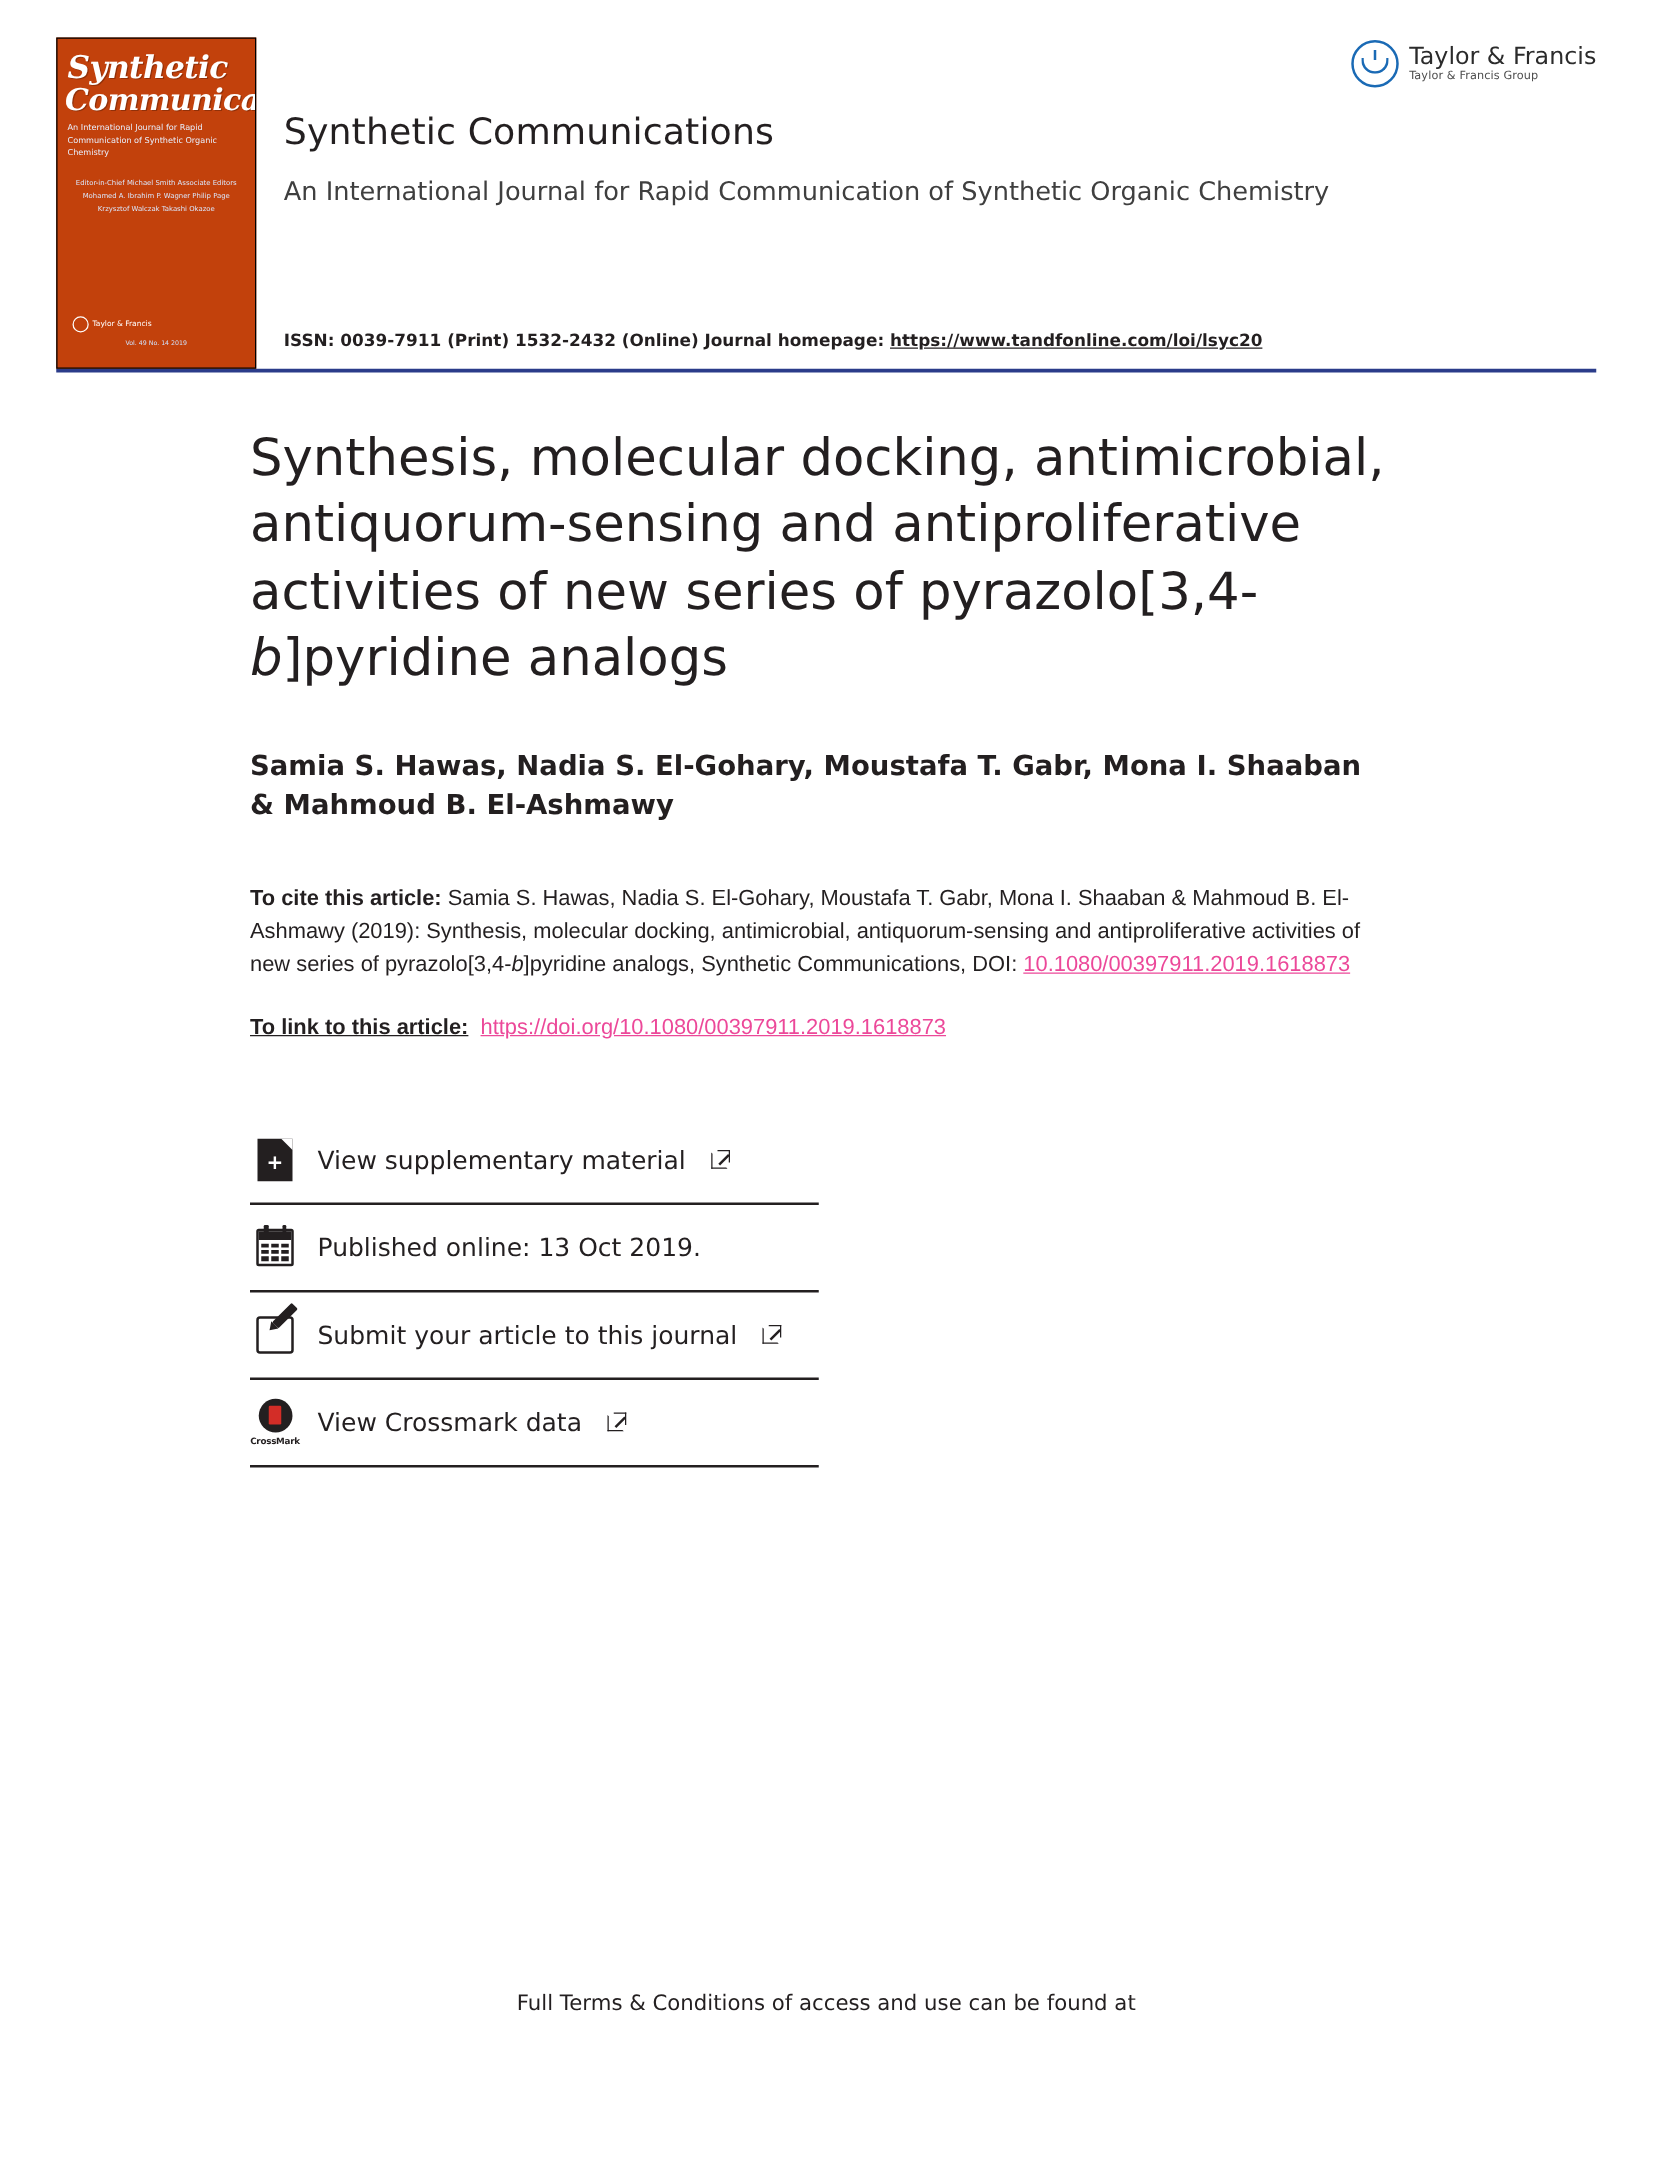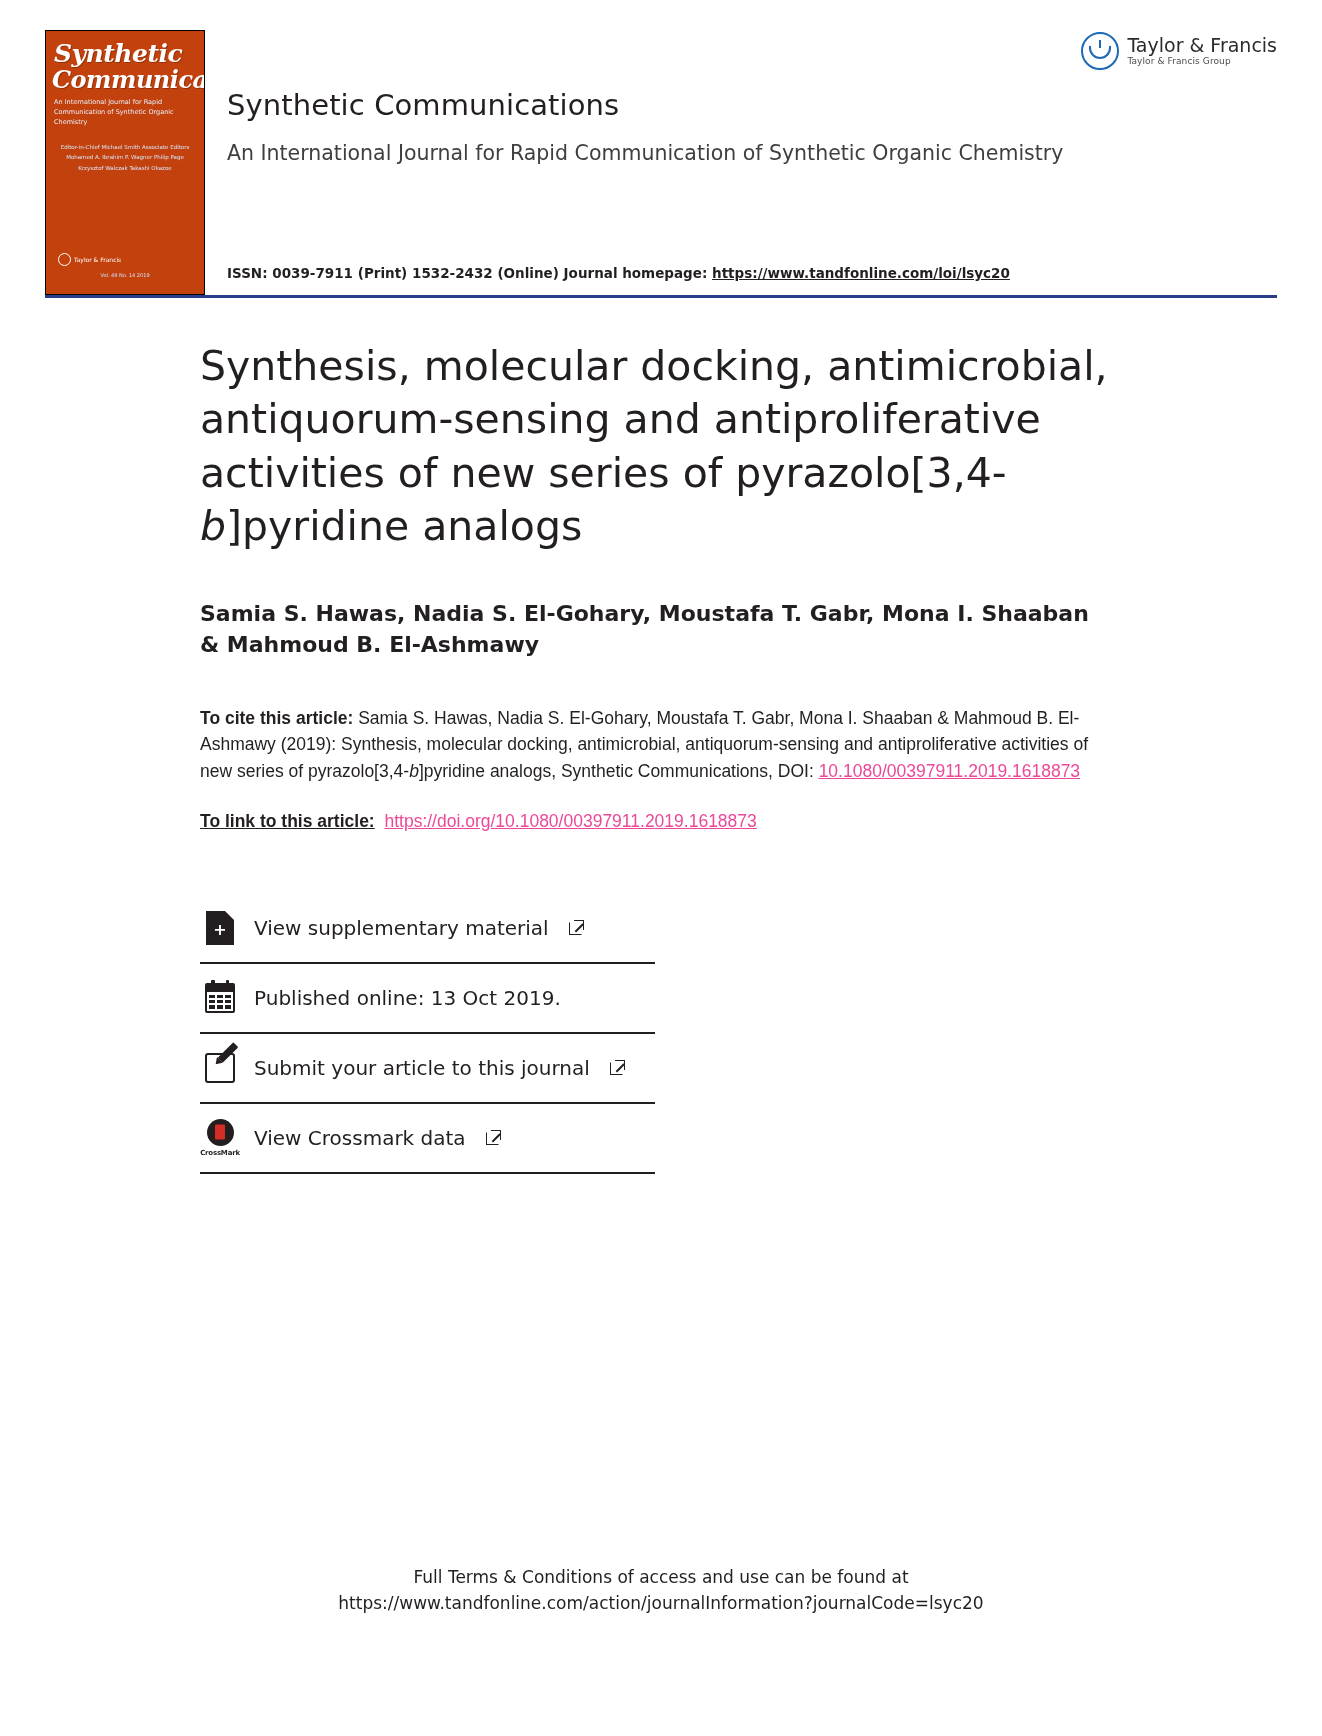--- a/index.html
+++ b/index.html
@@ -528,16 +528,15 @@
         <span class="ext">
             <i></i>
           </span>
       </div>
 
     </div>
   </div>
 
   <div class="footer">
     <div>Full Terms &amp; Conditions of access and use can be found at</div>
-    <div>https://www.tandfonline.com/action/journalInformation?journalCode=lsyc20</div>
   </div>
 
 </div>
 
 </body></html>

